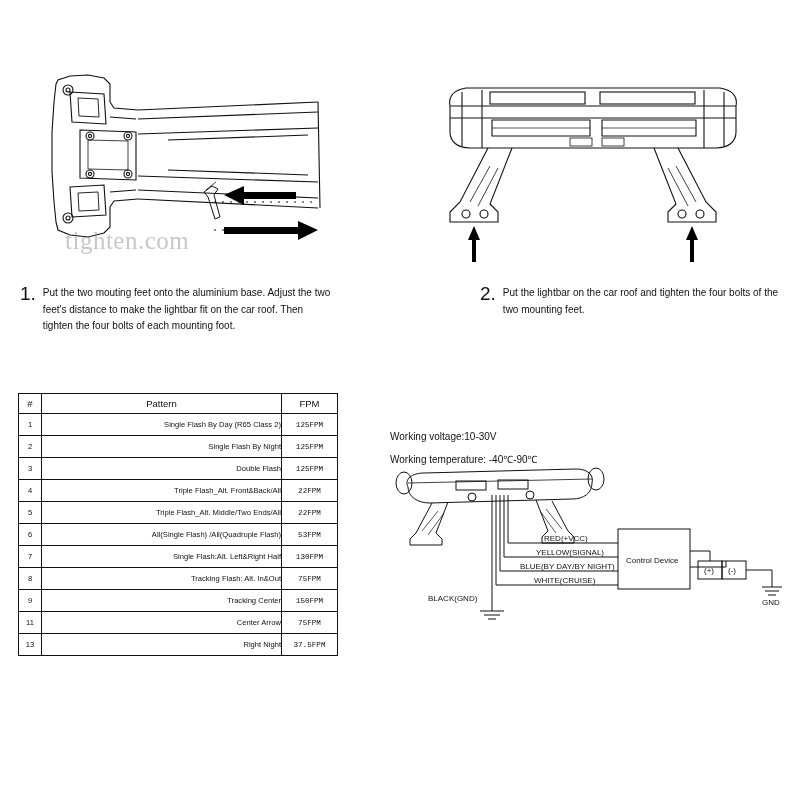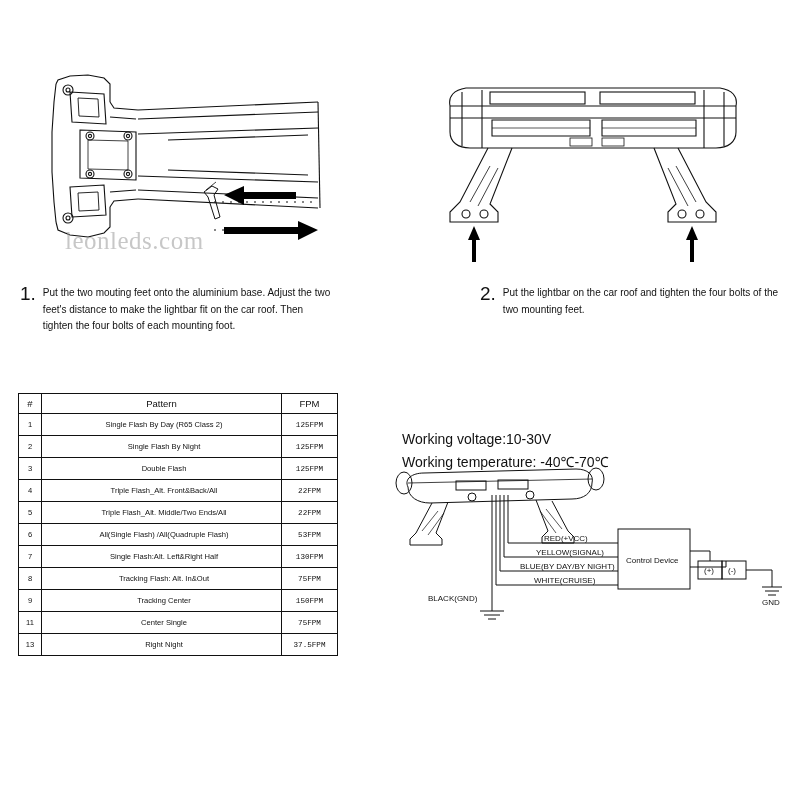--- a/index.html
+++ b/index.html
@@ -38,26 +38,26 @@
   #pattern-table th,#pattern-table td{
     border:1px solid #111;
     padding:0;
     height:21px;
     vertical-align:middle;
   }
   #pattern-table thead th{
     font-size:9.5px;font-weight:400;text-align:center;height:19px;
   }
   #pattern-table td.c-idx{width:22px;text-align:center;font-size:7.6px;}
-  #pattern-table td.c-pat{padding-left:5px;text-align:center;}
+  #pattern-table td.c-pat{padding-left:5px;text-align:right;}
   #pattern-table td.c-fpm{width:55px;text-align:center;font-family:Liberation Mono, monospace;}
 
   
   #wiring{position:absolute;left:380px;top:425px;width:410px;height:250px;}
-  .spec{position:absolute;font-size:14px;color:#111;left:402px;}
+  .spec{position:absolute;font-size:10px;color:#111;left:390px;}
   #spec1{top:431px;}
   #spec2{top:452px;}
 
   
   svg{display:block;}
   .wm{
     position:absolute;left:47px;top:165px;
     font-size:25px;color:#9a9a9a;opacity:.55;
     font-family:"Liberation Serif", serif;
     letter-spacing:.5px;
@@ -122,21 +122,21 @@
           <line x1="196" y1="140" x2="300" y2="140"></line>
           <line x1="196" y1="168" x2="300" y2="168"></line>
         </g>
       </g>
 
       <g fill="#000">
         <polygon points="206,133 226,124 226,130 278,130 278,137 226,137 226,143"></polygon>
         <polygon points="300,168 280,159 280,165 206,165 206,172 280,172 280,178"></polygon>
       </g>
     </svg>
-    <div class="wm">leonleds.com</div>
+    <div class="wm">tighten.com</div>
   </div>
 
   <div class="fig" id="fig2">
     <svg viewBox="0 0 350 200" width="350" height="200">
       <g fill="none" stroke="#111" stroke-width="1.1">
 
         <path d="M30 44 C28 34 34 28 46 26 L300 26 C312 28 318 34 316 44"></path>
         <path d="M30 44 L30 70 C30 80 38 86 50 86 L296 86 C308 86 316 80 316 70 L316 44"></path>
         <path d="M30 44 L316 44"></path>
         <path d="M30 56 L316 56"></path>
@@ -234,33 +234,33 @@
           <td class="c-pat">Tracking Flash: Alt. In&amp;Out</td>
           <td class="c-fpm">75FPM</td>
         </tr>
         <tr>
           <td class="c-idx">9</td>
           <td class="c-pat">Tracking Center</td>
           <td class="c-fpm">150FPM</td>
         </tr>
         <tr>
           <td class="c-idx">11</td>
-          <td class="c-pat">Center Single</td>
+          <td class="c-pat">Center Arrow</td>
           <td class="c-fpm">75FPM</td>
         </tr>
         <tr>
           <td class="c-idx">13</td>
           <td class="c-pat">Right Night</td>
           <td class="c-fpm">37.5FPM</td>
         </tr>
       </tbody>
   </table>
 
   <div class="spec" id="spec1">Working voltage:10-30V</div>
-  <div class="spec" id="spec2">Working temperature:  -40℃-70℃</div>
+  <div class="spec" id="spec2">Working temperature:  -40℃-90℃</div>
 
   <div id="wiring">
     <svg viewBox="0 0 410 250" width="410" height="250">
 
       <g fill="none" stroke="#111" stroke-width="1">
         <path d="M28 62 C24 54 32 48 44 48 L196 44 C208 44 214 50 212 58"></path>
         <path d="M28 62 C28 72 38 78 50 78 L192 74 C204 74 212 68 212 58"></path>
         <path d="M28 58 L212 54" stroke-width=".8"></path>
         <ellipse cx="24" cy="58" rx="8" ry="11"></ellipse>
         <ellipse cx="216" cy="54" rx="8" ry="11"></ellipse>

